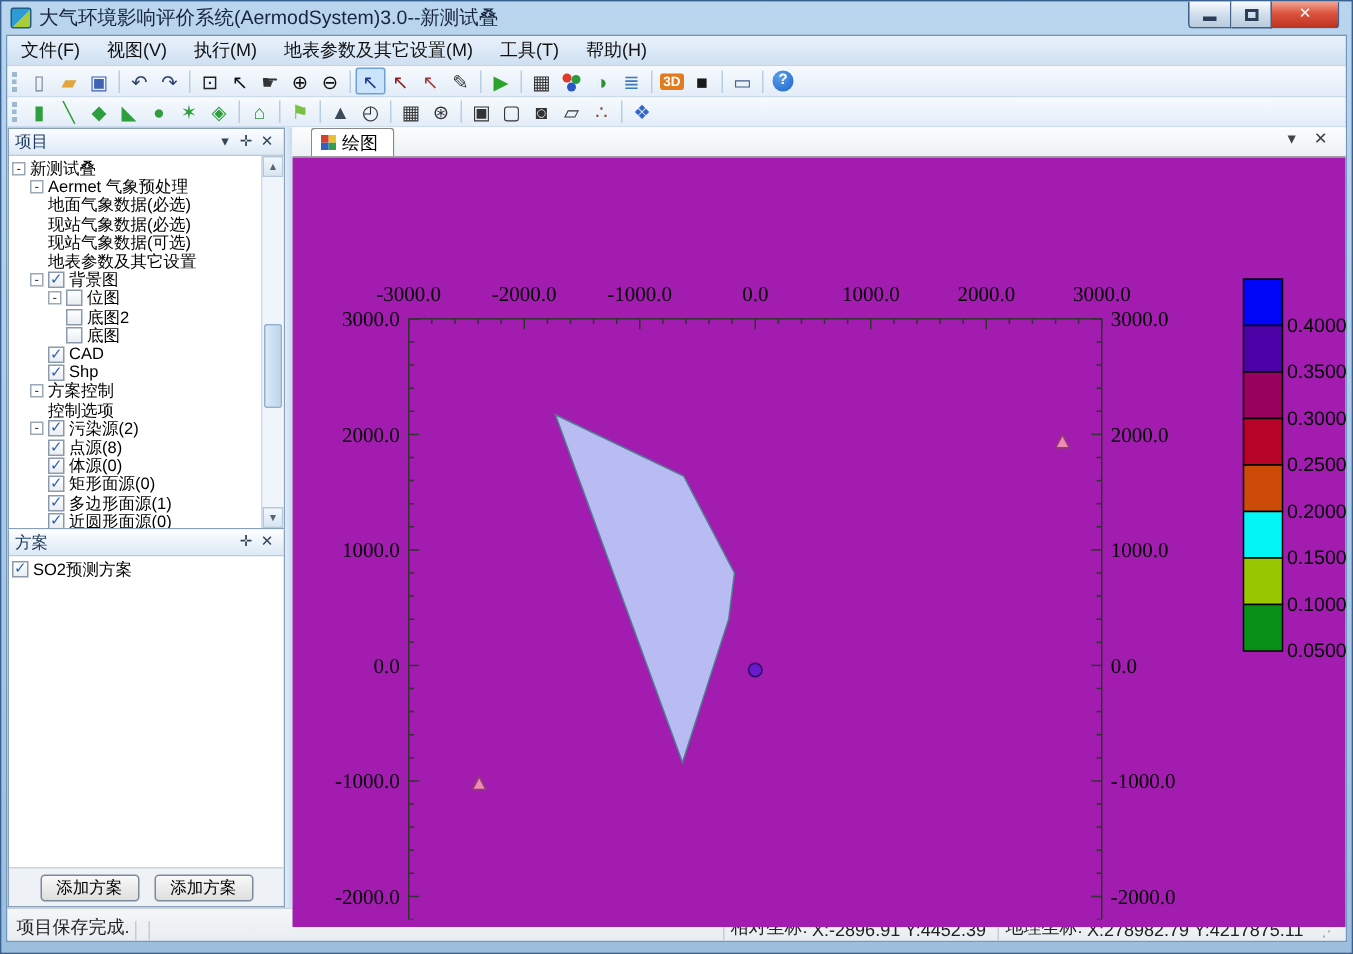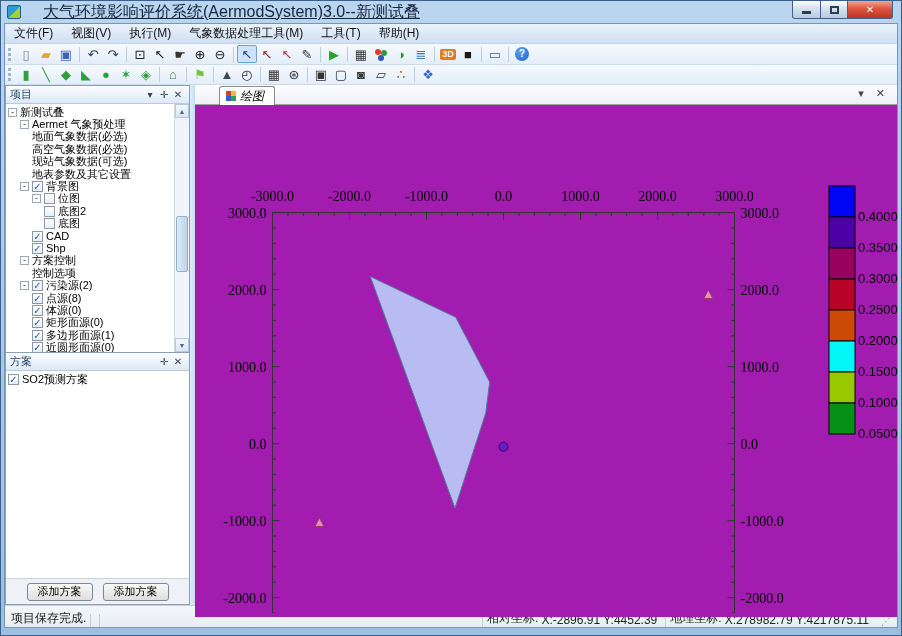--- a/index.html
+++ b/index.html
@@ -5,21 +5,21 @@
   * { margin:0; padding:0; box-sizing:border-box; }
   html,body { width:902px; height:636px; overflow:hidden;
     font-family:"Liberation Sans","DejaVu Sans",sans-serif; }
   .window { position:relative; width:902px; height:636px;
     background:linear-gradient(#bad5ee,#9cbedf); border:1px solid #39618f; }
   
   .titlebar { height:22px; display:flex; align-items:center; padding-left:6px; }
   .app-icon { width:14px; height:14px; border-radius:2px; flex:none;
     background:linear-gradient(135deg,#2e9bd6 0 52%,#a8cc3a 52% 100%);
     border:1px solid #1d5f86; }
-  .title-text { font-size:16px; color:#16253c; margin-left:22px; white-space:nowrap;text-decoration:underline; }
+  .title-text { font-size:13px; color:#16253c; margin-left:5px; white-space:nowrap; }
   .win-controls { position:absolute; top:0; right:8px; display:flex; }
   .win-btn { height:18px; border:1px solid #40618c; border-top:none;
     display:flex; align-items:center; justify-content:center;
     font-size:10px; color:#22374f;
     background:linear-gradient(#fbfdfe,#d4e1ee 45%,#b9cbdd); }
   .win-btn.minb { width:29px; border-radius:0 0 0 3px; }
   .win-btn.maxb { width:27px; border-left:none; }
   .win-btn.closeb { width:45px; border-left:none; border-radius:0 0 3px 0;
     color:#fff; font-weight:bold;
     background:linear-gradient(#f0a795,#dd5540 45%,#bd3420); }
@@ -78,22 +78,22 @@
     border-radius:2px; }
   .scheme-buttons { height:26px; background:#eef2f7; border-top:1px solid #c8d4e0;
     display:flex; align-items:center; justify-content:center; gap:10px; flex:none; }
   .btn { font-size:11px; padding:0 10px; height:18px;
     background:linear-gradient(#f9f9f9,#dedede); border:1px solid #7a8a9a;
     border-radius:3px; color:#000; }
   .splitter { width:5px; background:linear-gradient(90deg,#dfecf8,#c6dcf0); flex:none; }
   
   .main { flex:1; display:flex; flex-direction:column; background:#fff; min-width:0; }
   .tabstrip { height:20px; background:linear-gradient(#fcfdfe,#edf1f5);
-    border-bottom:1px solid #a0a0a0; display:flex; align-items:flex-end;
-    padding-left:24px; flex:none;font-style:italic; }
+    border-bottom:1px solid #a0a0a0; display:flex; 
+    padding-left:12px; flex:none; }
   .tab { height:19px; background:#fff; border:1px solid #8a8a8a; border-bottom:none;
     border-radius:3px 3px 0 0; display:flex; align-items:center;
     padding:0 10px 0 6px; font-size:12px; gap:4px; margin-bottom:-1px; }
   .tab-icon { width:10px; height:10px; flex:none;
     background:linear-gradient(#d04030 0 0) 0 0/5px 5px no-repeat,
       linear-gradient(#e8c030 0 0) 5px 0/5px 5px no-repeat,
       linear-gradient(#3060c0 0 0) 0 5px/5px 5px no-repeat,
       linear-gradient(#30a050 0 0) 5px 5px/5px 5px no-repeat; }
   .tab-controls { margin-left:auto; display:flex; gap:12px; padding:0 12px 4px 0;
     font-size:11px; color:#444; align-items:center; }
@@ -128,21 +128,21 @@
           <span>✕</span>
         </div>
     </div>
   </div>
 
   <div class="inner">
     <div class="menubar" id="menubar">
         <div class="menu-item">文件(F)</div>
         <div class="menu-item">视图(V)</div>
         <div class="menu-item">执行(M)</div>
-        <div class="menu-item">气象数据处理工具(M)</div>
+        <div class="menu-item">地表参数及其它设置(M)</div>
         <div class="menu-item">工具(T)</div>
         <div class="menu-item">帮助(H)</div>
       </div>
     <div class="toolbar" id="toolbar1">
         <span class="tb-grip"></span>
         <span class="tb-icon" style="color: rgb(122, 134, 148);">▯</span>
         <span class="tb-icon" style="color: rgb(224, 166, 60);">▰</span>
         <span class="tb-icon" style="color: rgb(63, 98, 181);">▣</span>
         <span class="tb-sep"></span>
         <span class="tb-icon" style="color: rgb(44, 62, 102);">↶</span>
@@ -228,21 +228,21 @@
                 <span>新测试叠</span>
               </div>
               <div class="tree-row" style="padding-left: 14px;">
                 <span class="expander">-</span>
                 <span>Aermet 气象预处理</span>
               </div>
               <div class="tree-row" style="padding-left: 26px;">
                 <span>地面气象数据(必选)</span>
               </div>
               <div class="tree-row" style="padding-left: 26px;">
-                <span>高空气象数据(必选)</span>
+                <span>现站气象数据(必选)</span>
               </div>
               <div class="tree-row" style="padding-left: 26px;">
                 <span>现站气象数据(可选)</span>
               </div>
               <div class="tree-row" style="padding-left: 26px;">
                 <span>地表参数及其它设置</span>
               </div>
               <div class="tree-row" style="padding-left: 14px;">
                 <span class="expander">-</span>
                 <span class="cb">✓</span>

